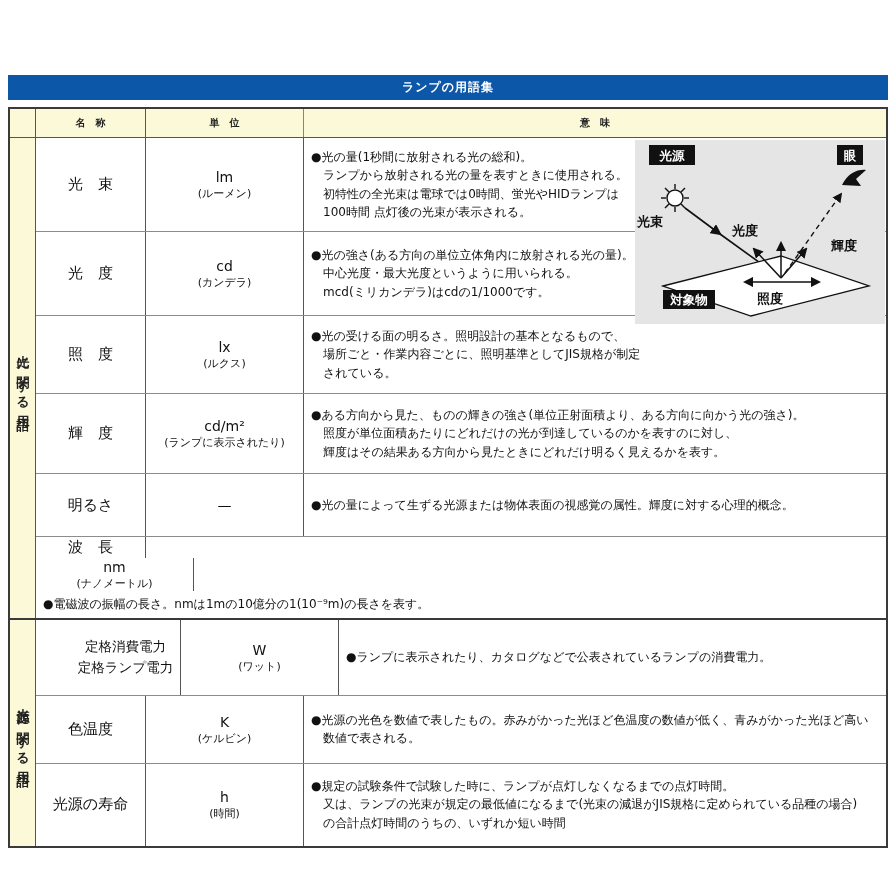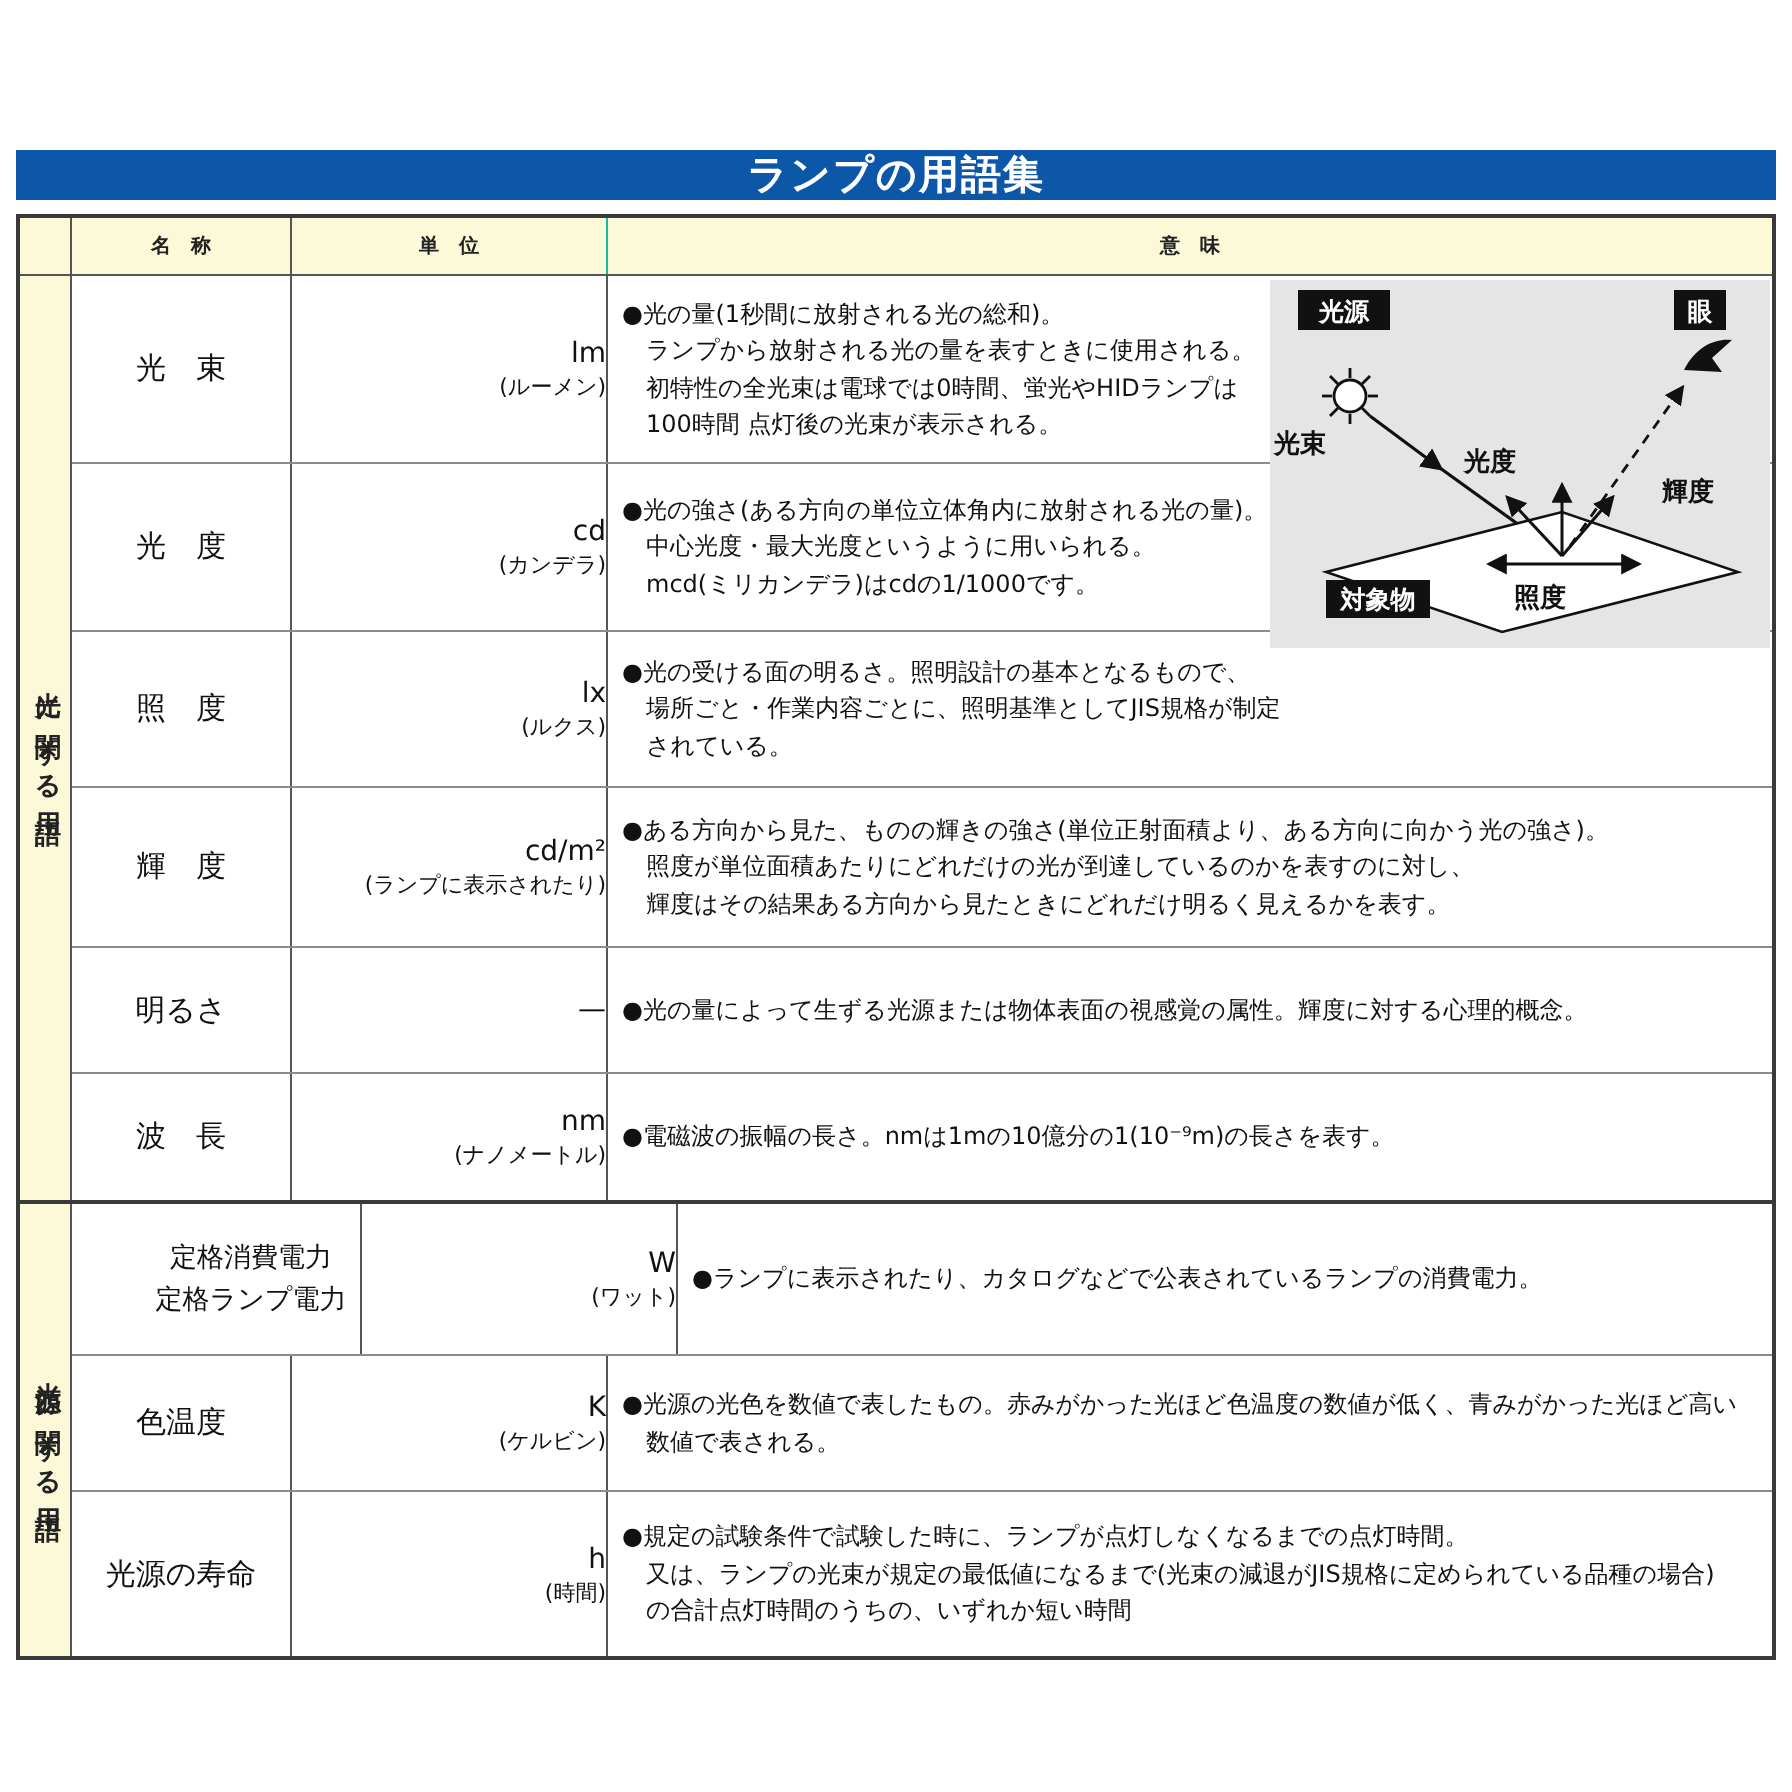--- a/index.html
+++ b/index.html
@@ -3,21 +3,21 @@
 <meta charset="utf-8">
 <style>
   html,body{margin:0;padding:0;}
   body{background:#ffffff;font-family:"DejaVu Sans","Liberation Sans",sans-serif;}
   .page{position:relative;width:896px;height:896px;background:#fff;overflow:hidden;}
 
   .title-bar{
     position:absolute;left:8px;top:75px;width:880px;height:25px;
     background:var(--title_bg,#0d57a8);color:var(--title_fg,#ffffff);
     display:flex;align-items:center;justify-content:center;
-    font-size:20px;font-weight:bold;letter-spacing:1px;
+    font-size:12px;font-weight:bold;letter-spacing:1px;
   }
 
   .tbl{
     position:absolute;left:8px;top:107px;width:880px;
     border:2px solid var(--border_dark,#3a3a3a);
     box-sizing:border-box;background:#fff;
   }
 
   
   .thead{display:flex;background:var(--header_bg,#fbf9d8);border-bottom:1px solid #555;}
@@ -42,21 +42,21 @@
   .trow{display:flex;box-sizing:border-box;}
   .trow + .trow{border-top:1px solid #8c8c8c;}
   .name-cell{
     width:110px;box-sizing:border-box;border-right:1px solid #555;
     display:flex;align-items:center;justify-content:center;text-align:center;
     font-size:15px;color:#111;white-space:pre-line;line-height:21px;
   }
   .name-cell.small{font-size:13.5px;}
   .unit-cell{
     width:158px;box-sizing:border-box;border-right:1px solid #555;
-    display:flex;flex-direction:column;align-items:flex-end;justify-content:center;
+    display:flex;flex-direction:column;align-items:center;justify-content:center;
     color:#111;text-align:center;
   }
   .unit-symbol{font-size:14px;line-height:18px;}
   .unit-kana{font-size:11px;line-height:15px;}
   .meaning-cell{
     flex:1;box-sizing:border-box;
     display:flex;flex-direction:column;justify-content:center;
     padding:4px 4px 4px 7px;font-size:12px;line-height:18.5px;color:#111;
   }
   .meaning-line{white-space:nowrap;}
@@ -141,21 +141,21 @@
             </div>
             <div class="trow" style="min-height: 63px;">
               <div class="name-cell">明るさ</div>
               <div class="unit-cell">
                 <div class="unit-symbol">—</div>
               </div>
               <div class="meaning-cell">
                 <div class="meaning-line">●光の量によって生ずる光源または物体表面の視感覚の属性。輝度に対する心理的概念。</div>
               </div>
             </div>
-            <div class="trow" style="min-height: 64px;">
+            <div class="trow" style="min-height: 64px; flex-direction: column;">
               <div class="name-cell">波　長</div>
               <div class="unit-cell">
                 <div class="unit-symbol">nm</div>
                 <div class="unit-kana">(ナノメートル)</div>
               </div>
               <div class="meaning-cell">
                 <div class="meaning-line">●電磁波の振幅の長さ。nmは1mの10億分の1(10⁻⁹m)の長さを表す。</div>
               </div>
             </div>
           </div>

